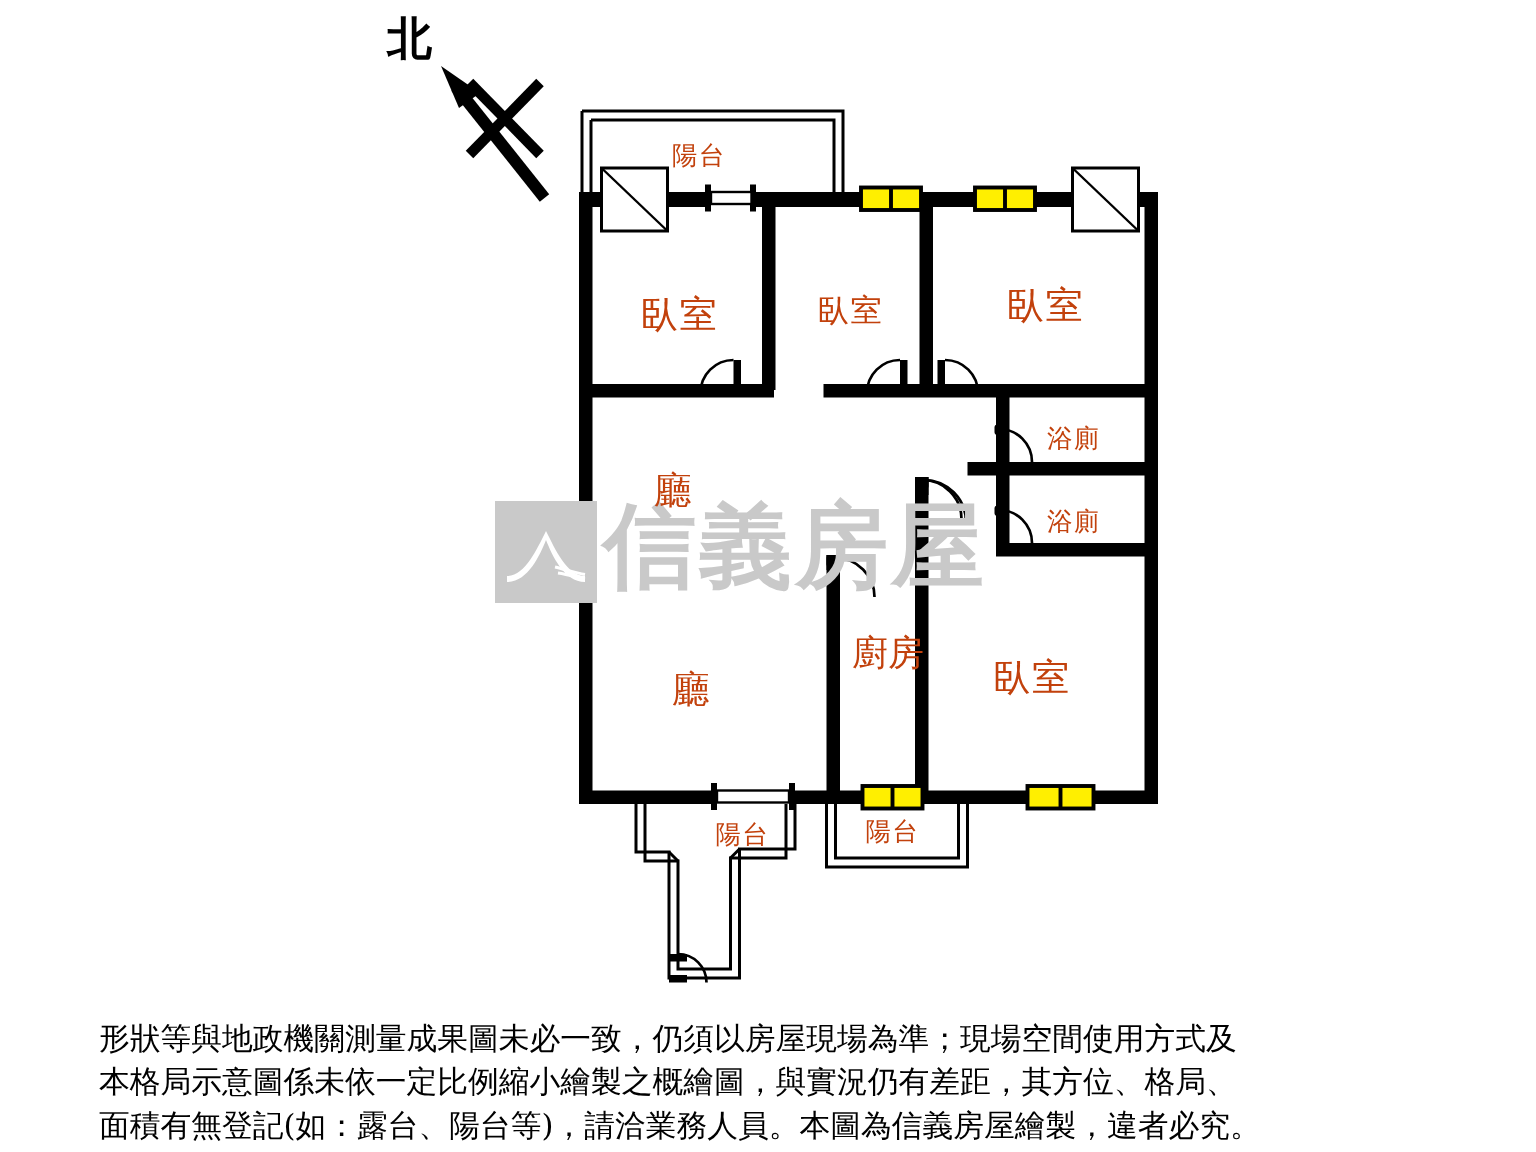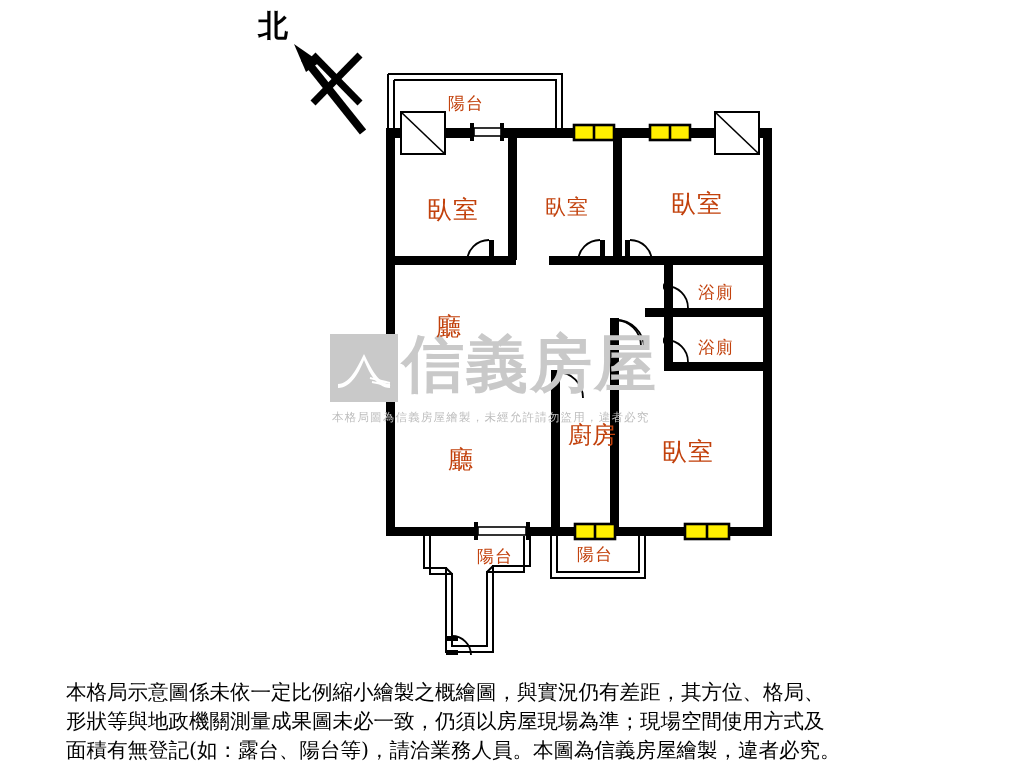--- a/index.html
+++ b/index.html
@@ -287,21 +287,20 @@
 
   <div class="watermark">
     <div class="wm-logo">
       <svg class="wm-logo-arc" viewBox="0 0 56 40">
         <path d="M 2 34 C 14 34 22 16 28 4 C 34 16 42 34 54 34 L 54 38 C 40 38 32 20 28 10 C 24 20 16 38 2 38 Z" fill="#ffffff"></path>
         <path d="M 34 28 C 42 30 48 32 54 33" fill="none" stroke="#ffffff" stroke-width="2"></path>
         <path d="M 36 32 C 43 33 49 35 54 36" fill="none" stroke="#ffffff" stroke-width="2"></path>
       </svg>
     </div>
     <div class="wm-brand">信義房屋</div>
-    <div class="wm-note">本格局圖為信義房屋繪製，未經允許請勿盜用，違者必究</div>
   </div>
 
   <div class="compass-label">北</div>
 
   <div class="room-label lbl-small" style="left:448px; top:92px;">陽台</div>
 
   <div class="room-label lbl-big" style="left:427px; top:193px;">臥室</div>
 
   <div class="room-label lbl-mid" style="left:545px; top:193px;">臥室</div>
 
@@ -317,18 +316,18 @@
 
   <div class="room-label lbl-vert" style="left:568px; top:420px;">廚房</div>
 
   <div class="room-label lbl-big" style="left:662px; top:435px;">臥室</div>
 
   <div class="room-label lbl-small" style="left:477px; top:545px;">陽台</div>
 
   <div class="room-label lbl-small" style="left:577px; top:543px;">陽台</div>
 
   <div class="disclaimer">
+    <div>形狀等與地政機關測量成果圖未必一致，仍須以房屋現場為準；現場空間使用方式及</div>
     <div>本格局示意圖係未依一定比例縮小繪製之概繪圖，與實況仍有差距，其方位、格局、</div>
-    <div>形狀等與地政機關測量成果圖未必一致，仍須以房屋現場為準；現場空間使用方式及</div>
     <div>面積有無登記(如：露台、陽台等)，請洽業務人員。本圖為信義房屋繪製，違者必究。</div>
   </div>
 
 </div>
 
 </body></html>

